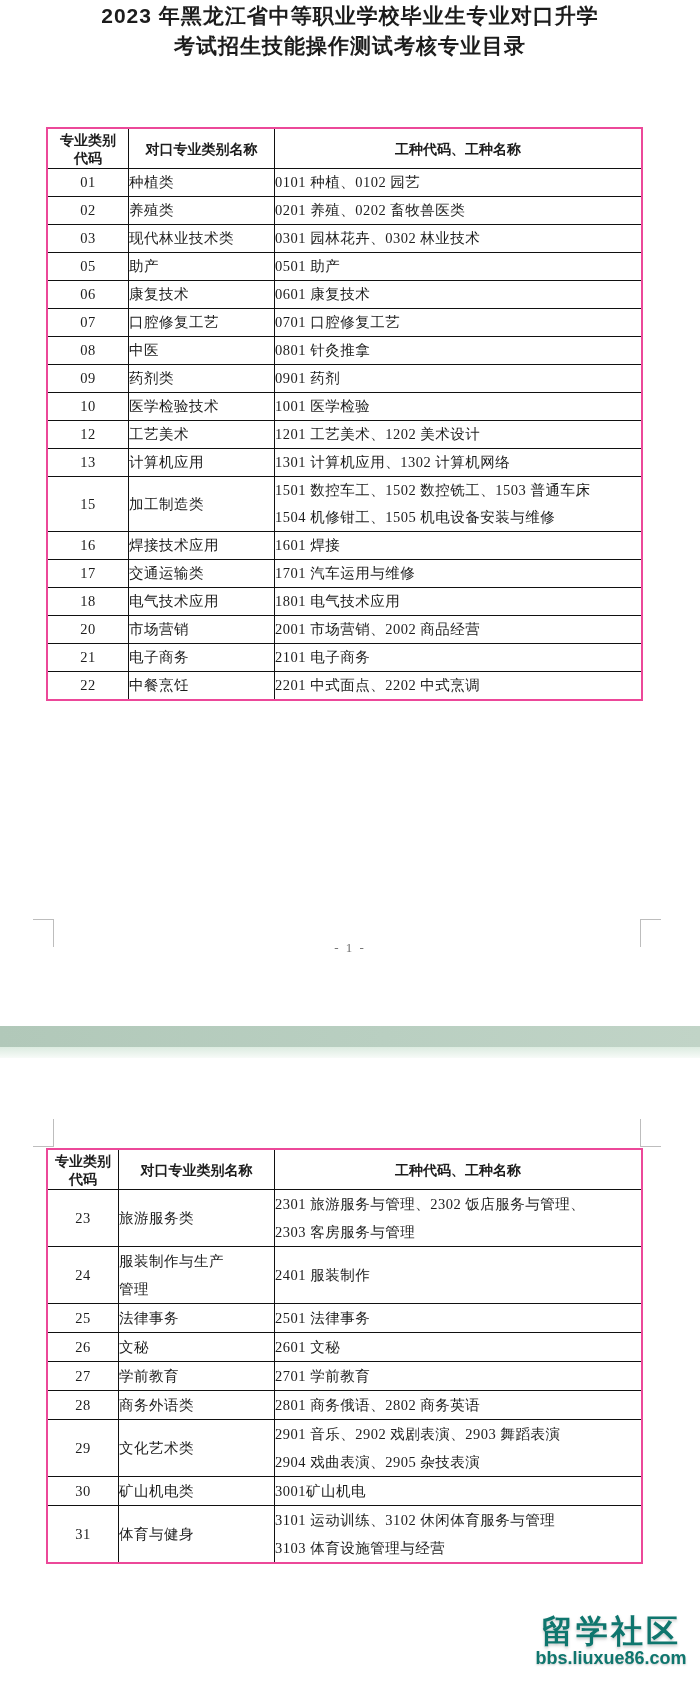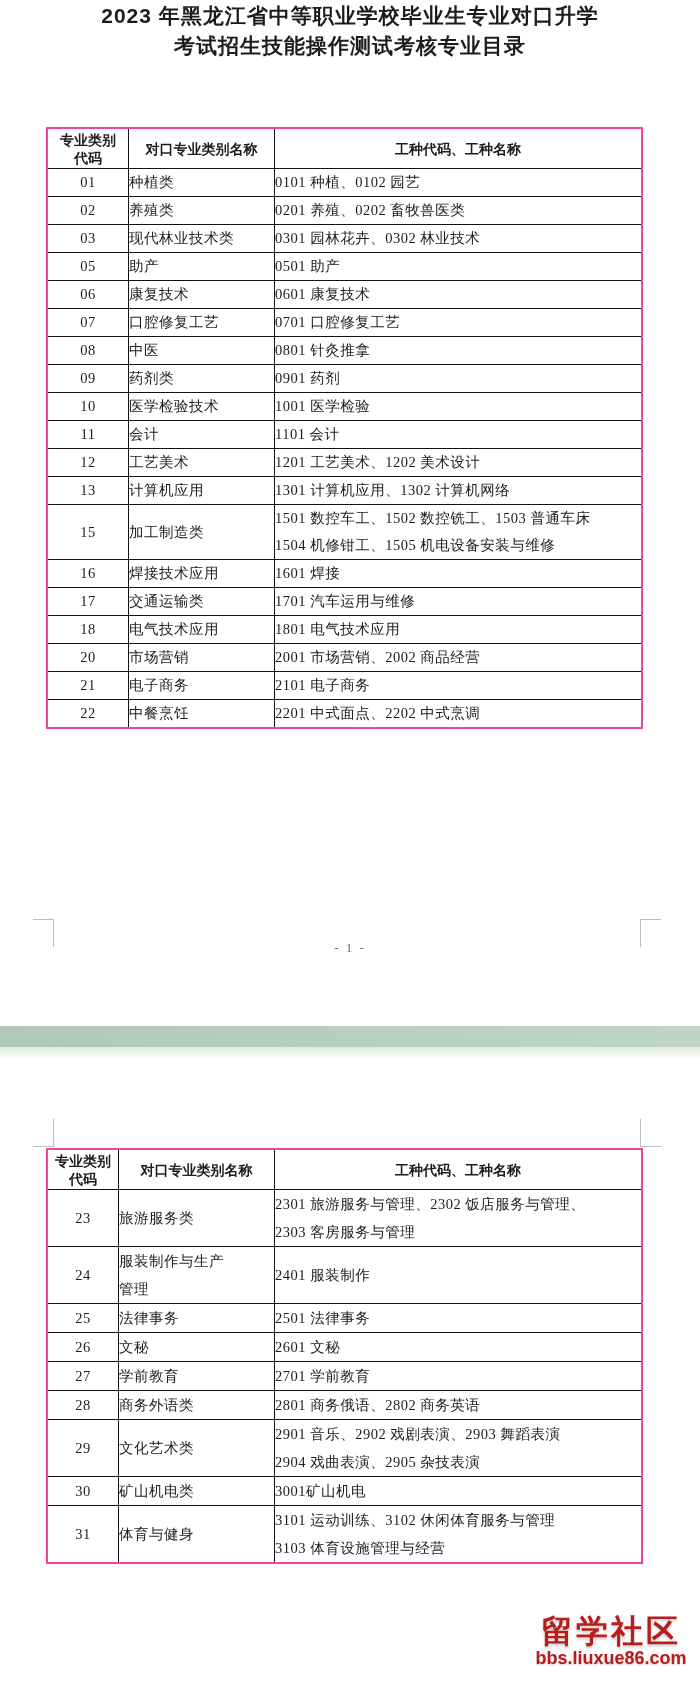--- a/index.html
+++ b/index.html
@@ -103,21 +103,21 @@
     background: linear-gradient(180deg, #dcebe0 0%, #f7fbf8 100%);
   }
   .watermark {
     position: absolute;
     top: 1612px;
     left: 522px;
     width: 178px;
     text-align: center;
     font-family: "Liberation Sans", "DejaVu Sans", sans-serif;
     font-weight: bold;
-    color: #b91c1c;
+    color: #0f766e;
     user-select: none;
   }
   .watermark-title {
     font-size: 32px;
     line-height: 38px;
     letter-spacing: 3px;
     text-shadow: 0 2px 3px rgba(140,140,140,0.45);
   }
   .watermark-url {
     font-size: 18px;
@@ -180,25 +180,20 @@
         <td class="col-code">09</td>
         <td class="col-name">药剂类</td>
         <td class="col-jobs">0901 药剂</td>
       </tr>
       <tr>
         <td class="col-code">10</td>
         <td class="col-name">医学检验技术</td>
         <td class="col-jobs">1001 医学检验</td>
       </tr>
       <tr>
-        <td class="col-code">11</td>
-        <td class="col-name">会计</td>
-        <td class="col-jobs">1101 会计</td>
-      </tr>
-      <tr>
         <td class="col-code">12</td>
         <td class="col-name">工艺美术</td>
         <td class="col-jobs">1201 工艺美术、1202 美术设计</td>
       </tr>
       <tr>
         <td class="col-code">13</td>
         <td class="col-name">计算机应用</td>
         <td class="col-jobs">1301 计算机应用、1302 计算机网络</td>
       </tr>
       <tr>

